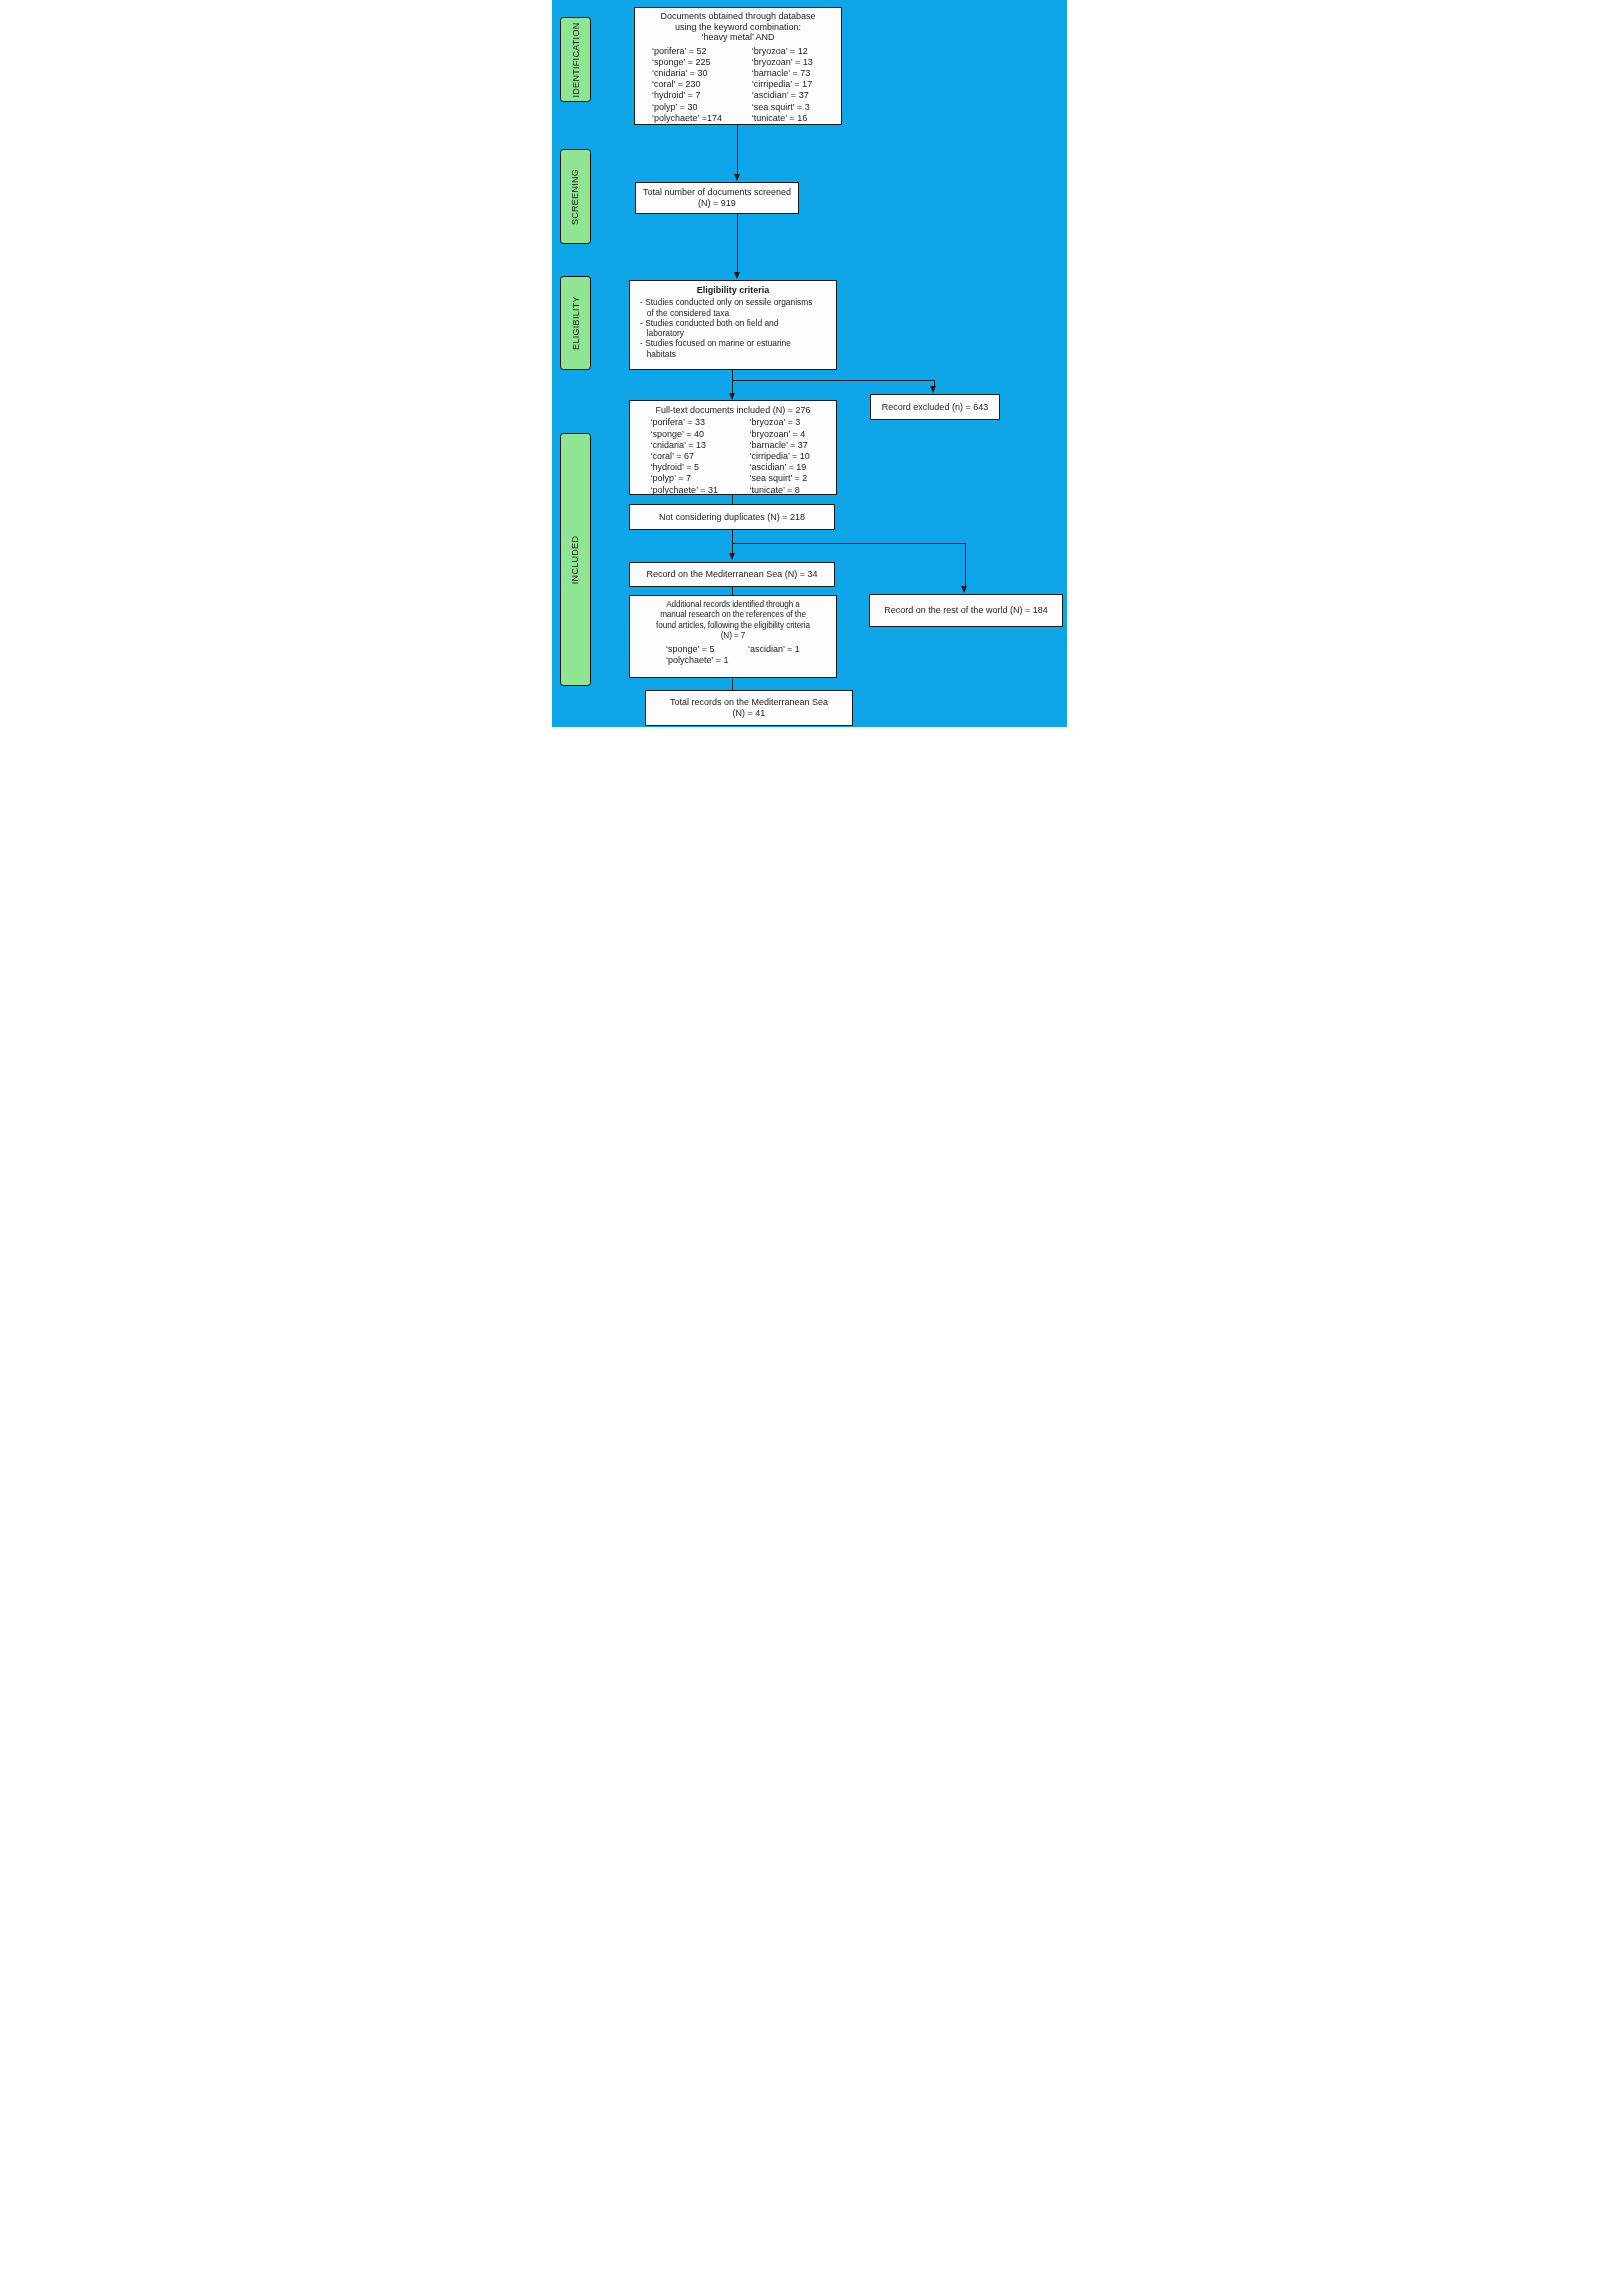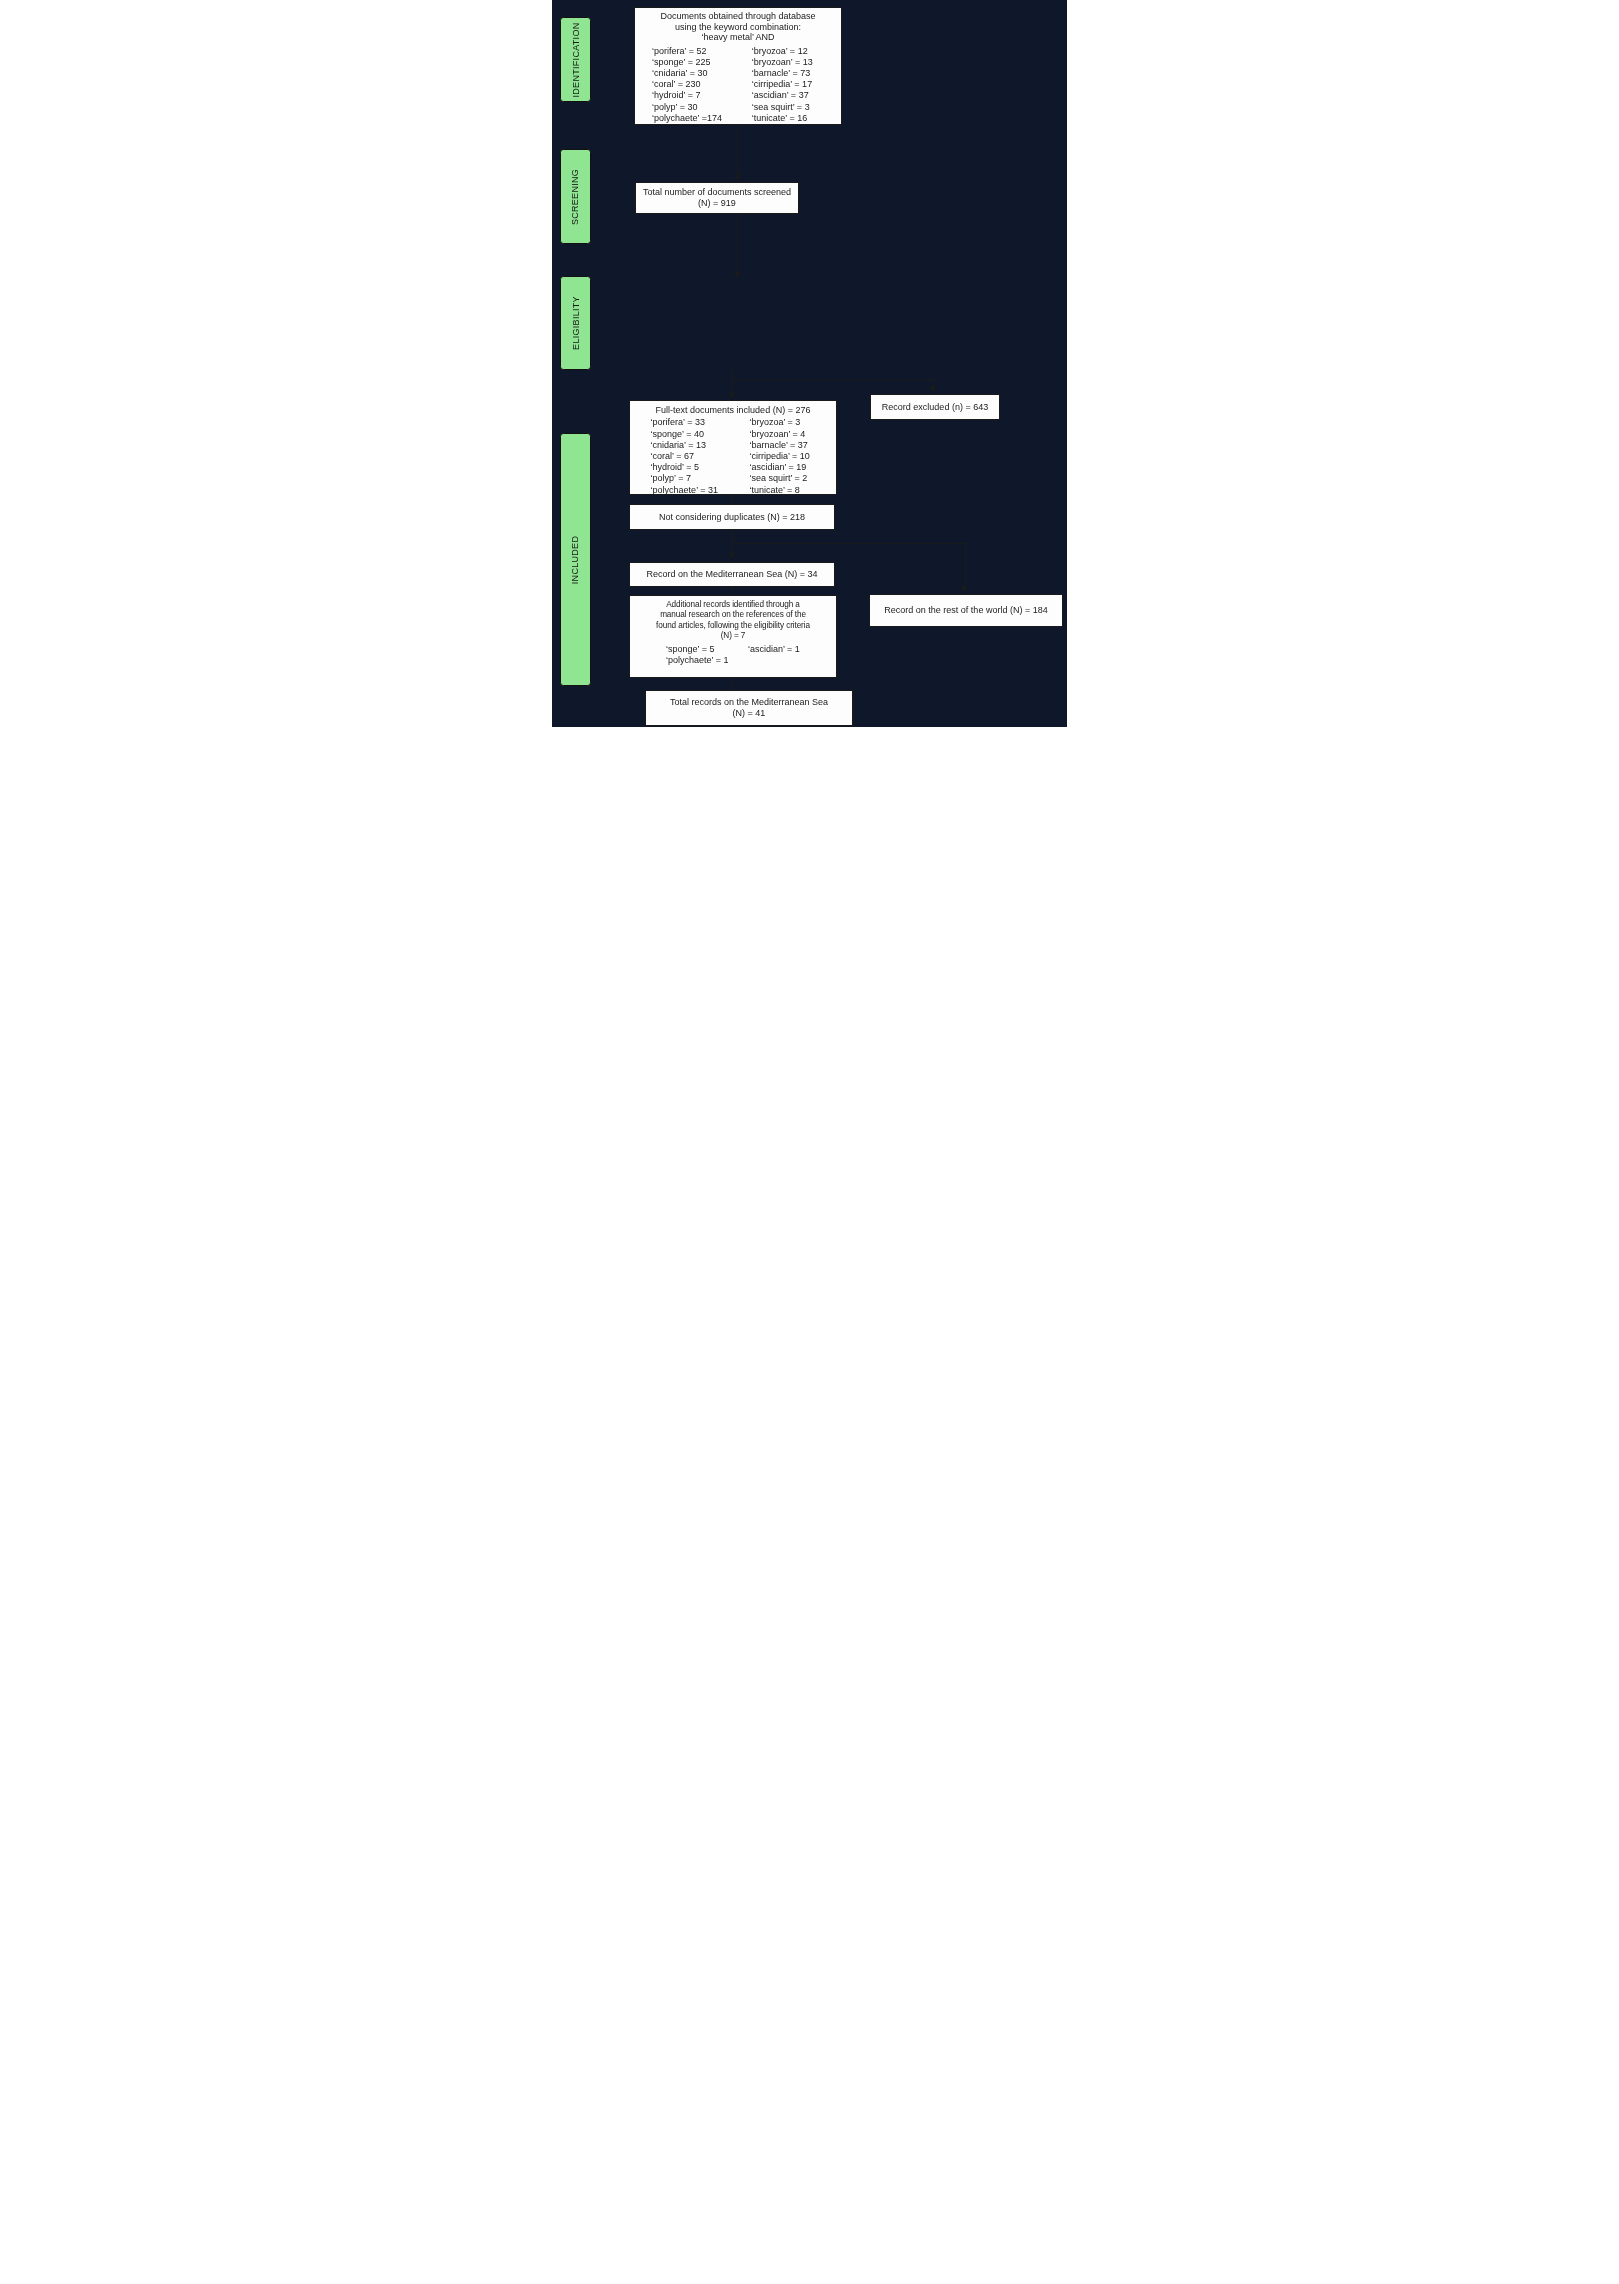--- a/index.html
+++ b/index.html
@@ -1,18 +1,18 @@
 <!DOCTYPE html>
 <html style="font-size:7.5px"><head>
 <meta charset="utf-8">
 <style>
   html,body{margin:0;padding:0;background:#ffffff;}
   .canvas{
     position:relative;width:515px;height:727px;margin:0 auto;
-    background:#0f172a;font-family:"Liberation Sans", sans-serif;color:#1b1b1b;
+    background:#0ea5e9;font-family:"Liberation Sans", sans-serif;color:#1b1b1b;
     overflow:hidden;
   }
   
   .stage{
     position:absolute;left:8px;width:31px;box-sizing:border-box;
     background:#90E593;border:1.9px solid #111111;border-radius:3.3px;
     display:flex;align-items:center;justify-content:center;
   }
   .stage span{
     transform:rotate(-90deg);white-space:nowrap;
@@ -93,20 +93,31 @@
 
   <div class="vline" style="left:185px;top:125px;height:50px;"></div>
   <div class="ahead" style="left:182px;top:174px;"></div>
 
   <div class="box center-v pre" style="left:83px;top:182px;width:164px;height:32px;">Total number of documents screened
 (N) = 919</div>
 
   <div class="vline" style="left:185px;top:214px;height:58px;"></div>
   <div class="ahead" style="left:182px;top:272px;"></div>
 
+  <div class="box" style="left:77px;top:280px;width:208px;height:90px;">
+    <div class="b-title-left" style="font-weight:bold;">Eligibility criteria</div>
+    <div class="crit">
+      <div class="item">- Studies conducted only on sessile organisms
+of the considered taxa</div>
+      <div class="item">- Studies conducted both on field and
+laboratory</div>
+      <div class="item">- Studies focused on marine or estuarine
+habitats</div>
+    </div>
+  </div>
 
   <div class="vline" style="left:180px;top:370px;height:10.3px;"></div>
   <div class="hline" style="left:180px;top:380px;width:203px;"></div>
   <div class="vline" style="left:180px;top:380px;height:12.6px;"></div>
   <div class="ahead" style="left:177px;top:393px;"></div>
   <div class="vline" style="left:382px;top:380px;height:6.6px;"></div>
   <div class="ahead" style="left:378px;top:386px;"></div>
 
   <div class="box" style="left:77px;top:400px;width:208px;height:95px;">
     <div class="b-title-left">Full-text documents included (N) = 276</div>

